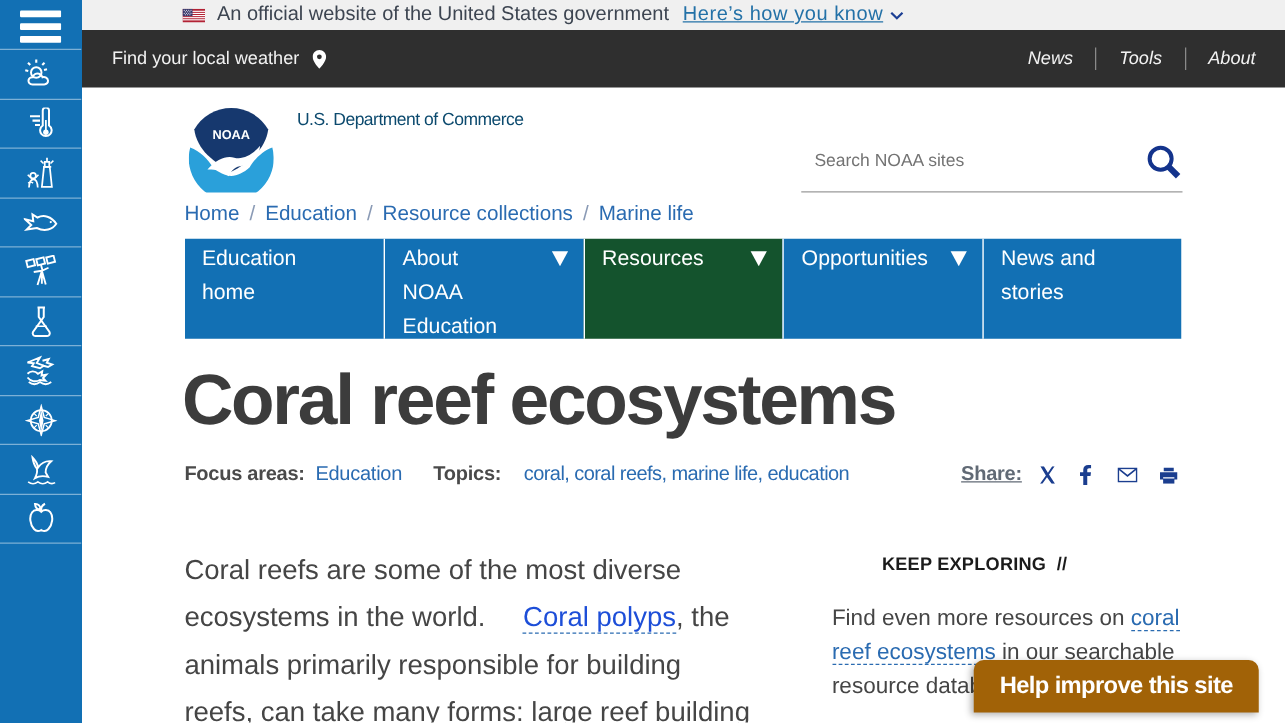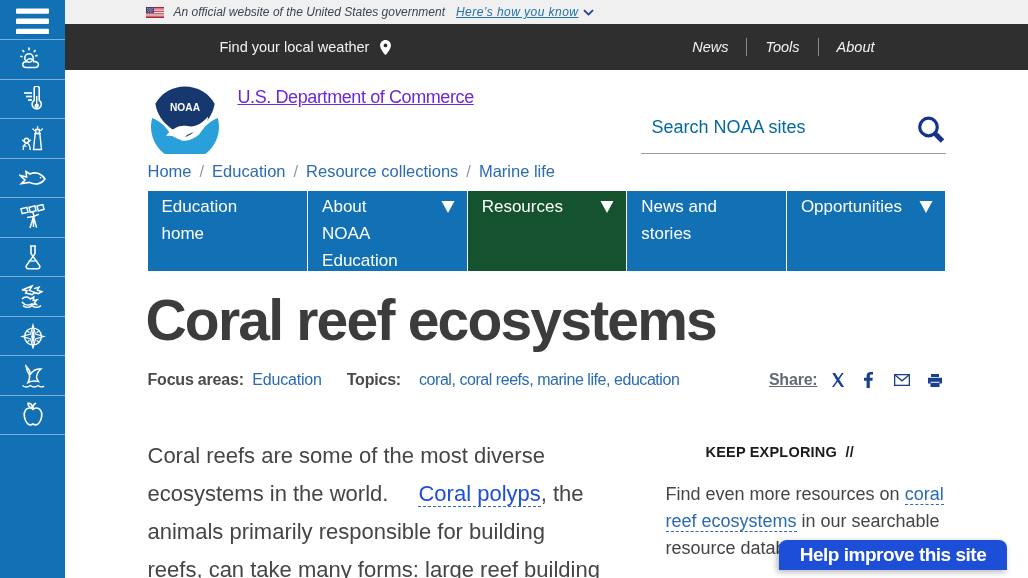--- a/index.html
+++ b/index.html
@@ -8,45 +8,45 @@
     font-family:"Liberation Sans", sans-serif; }
   
   .sidebar { position:fixed; left:0; top:0; width:65px; height:578px;
     background:#1270b4; z-index:50; }
   .sb-cell { width:65px; height:39.5px; display:flex; align-items:center;
     justify-content:center; border-top:1px solid rgba(255,255,255,0.45); }
   .sb-cell:first-child { border-top:none; height:39px; }
   .sb-cell svg { display:block; }
   
   .gov-banner { margin-left:65px; height:24px; background:#f0f0f0;
-    display:flex; align-items:center; font-size:12px; color:#3d4551;font-style:italic; }
+    display:flex; align-items:center; font-size:16px; color:#3d4551; }
   .gov-inner { width:798px; margin:0 auto; display:flex; align-items:center; }
   .gov-inner .flag { margin-right:10px; margin-left:-2px; }
   .gov-link { color:#2371a7; text-decoration:underline; margin-left:11px; letter-spacing:0.45px; }
   .gov-chev { margin-left:5px; }
   
   .dark-nav { margin-left:65px; height:46px; background:#2f2f2f; color:#f2f2f2;
     display:flex; align-items:center; }
-  .dn-inner { width:650px; margin:0 auto; display:flex; align-items:center;gap:20px; }
+  .dn-inner { width:910px; margin:0 auto; display:flex; align-items:center;gap:20px; }
   .dn-left { font-size:14.5px; display:flex; align-items:center; margin-left:-2px; }
   .dn-left svg { margin-left:11px; }
   .dn-right { margin-left:auto; display:flex; align-items:center; font-size:14.5px; margin-right:-3px; }
   .dn-right a { color:#f2f2f2; text-decoration:none;font-style:italic; }
   .dn-sep { width:1px; height:18px; background:#8a8a8a; margin:0 18px; }
   
   .header { margin-left:65px; }
   .hd-inner { width:798px; margin:0 auto; padding-top:16px; display:flex; }
   .logo-wrap { display:flex; }
   .logo-text { margin-left:19px; padding-top:4px; }
   .logo-title { font-size:22px; line-height:29px; color:#1d4094; letter-spacing:-0.5px; }
-  .logo-sub { font-size:18px; color:#6d28d9; margin-top:-3px; letter-spacing:-0.4px;text-decoration:underline; }
+  .logo-sub { font-size:14px; color:#0c4a6e; margin-top:-3px; letter-spacing:-0.4px; }
   .search { margin-left:auto; width:305px; padding-top:24px; }
   .search-row { display:flex; align-items:center; border-bottom:1px solid #9a9a9a;
     padding-bottom:8px; }
-  .search-ph { font-size:18px; color:#0369a1; flex:1; padding-left:11px; }
+  .search-ph { font-size:14px; color:#737373; flex:1; padding-left:11px; }
   
   .crumbs { margin-left:65px; }
   .crumbs-inner { width:798px; margin:0 auto; padding-top:8px; font-size:16.5px; }
   .crumbs a { color:#2a6bb1; text-decoration:none; }
   .crumb-sep { color:#8a9ab5; margin:0 8px; }
   
   .menu { margin-left:65px; }
   .menu-inner { width:798px; margin:0 auto; margin-top:10px; display:flex; }
   .menu-item { width:159.6px; height:80px; background:#1270b4; color:#fff;
     font-size:17px; line-height:27px; padding:2px 14px; position:relative;
@@ -69,22 +69,22 @@
   
   .cols { display:flex; margin-top:48px; }
   .col-l { width:455px; font-size:22px; line-height:38px; color:#454545; }
   .col-l a { color:#1d4ed8; text-decoration:none;
     border-bottom:1px dashed #2a6bb1;margin-left:24px; }
   .col-r { margin-left:auto; width:280px; padding-top:7px; }
   .keep { font-size:14.5px; font-weight:bold; color:#1b1b1b; letter-spacing:0.2px;padding-left:40px; }
   .col-r p { margin-top:21px; font-size:18px; line-height:27px; color:#454545; }
   .col-r a { color:#2a6bb1; text-decoration:none; border-bottom:1px dashed #2a6bb1; }
   
-  .help-btn { position:fixed; right:21px; bottom:8px; width:228px; height:30px;
-    background:#1d4ed8; color:#fff; font-weight:bold; font-size:19px;
+  .help-btn { position:fixed; right:21px; bottom:8px; width:228px; height:42px;
+    background:#a16207; color:#fff; font-weight:bold; font-size:19px;
     letter-spacing:-0.5px; display:flex; align-items:center; justify-content:center;
     border-radius:8px 8px 0 0; box-shadow:-2px 2px 6px rgba(0,0,0,0.3); z-index:60; }
 </style>
 </head>
 <body>
 
 <div class="sidebar">
   <div class="sb-cell">
     <svg width="33" height="27" viewBox="0 0 34 27" style="margin-top:4px">
       <rect x="0" y="0" width="34" height="5.5" rx="1" fill="#fff"></rect>
@@ -268,24 +268,24 @@
 
 <div class="menu">
   <div class="menu-inner">
     <div class="menu-item">Education<br>home</div>
     <div class="menu-item">About<br>NOAA<br>Education<svg class="menu-caret" width="14" height="13" viewBox="0 0 14 13">
           <path d="M0.5,1 L13.5,1 L7,13 Z" fill="#fff"></path>
         </svg></div>
     <div class="menu-item active">Resources<svg class="menu-caret" width="14" height="13" viewBox="0 0 14 13">
           <path d="M0.5,1 L13.5,1 L7,13 Z" fill="#fff"></path>
         </svg></div>
-    <div class="menu-item">News and<br>stories</div>
     <div class="menu-item">Opportunities<svg class="menu-caret" width="14" height="13" viewBox="0 0 14 13">
           <path d="M0.5,1 L13.5,1 L7,13 Z" fill="#fff"></path>
         </svg></div>
+    <div class="menu-item">News and<br>stories</div>
   </div>
 </div>
 
 <div class="content">
   <div class="content-inner">
     <h1>Coral reef ecosystems</h1>
     <div class="meta">
       <span><b>Focus areas:</b>&nbsp; <a>Education</a></span>
       <span class="topics"><b>Topics:</b><a style="margin-left:18px; letter-spacing:-0.45px">coral, coral reefs, marine life, education</a></span>
       <span class="share">Share:

